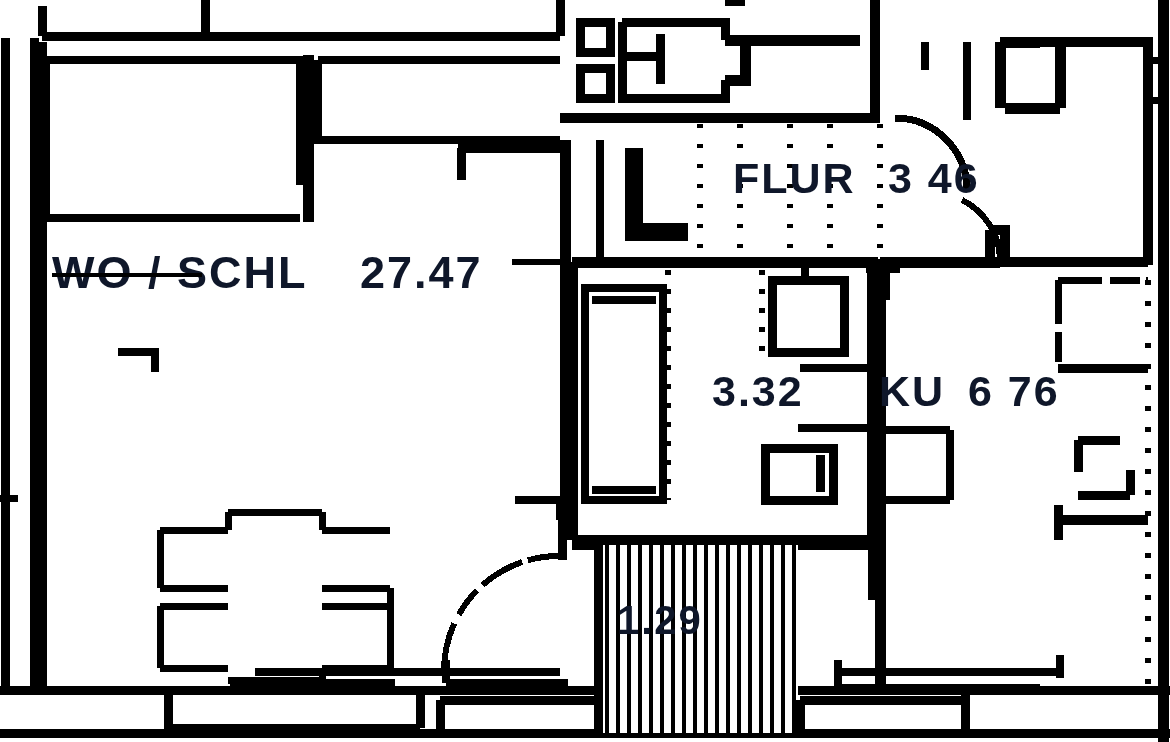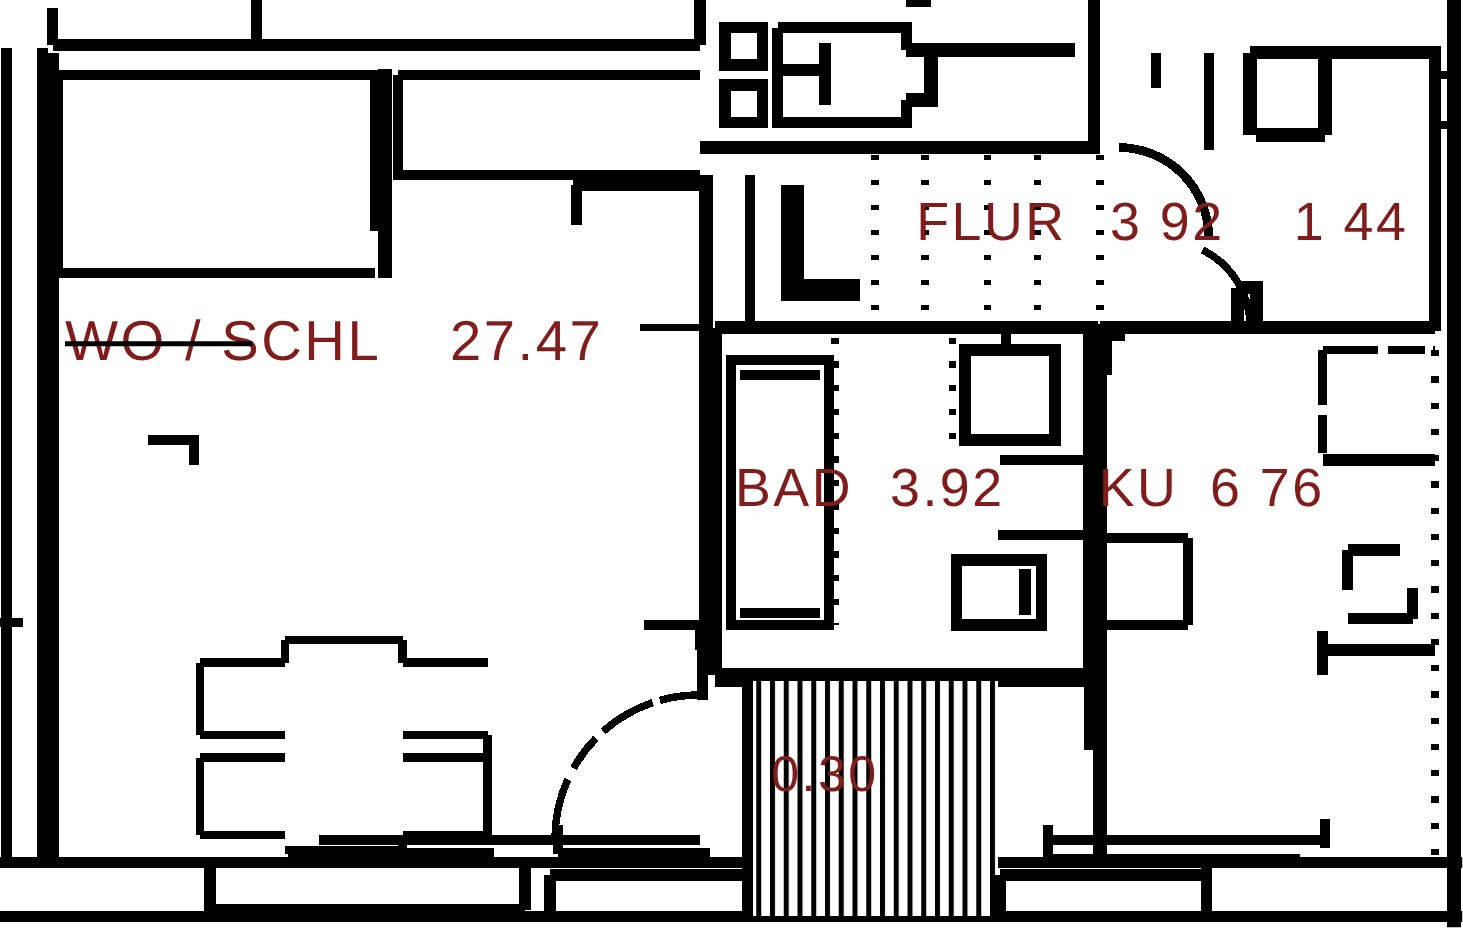--- a/index.html
+++ b/index.html
@@ -12,24 +12,24 @@
     position:relative;
     width:1170px;
     height:742px;
     background:#ffffff;
     overflow:hidden;
   }
   #plan svg{display:block;position:absolute;top:0;left:0;}
   .lbl{
     position:absolute;
     font-family:"Liberation Sans", sans-serif;
-    color:#7f1d1d;
+    color:#0f172a;
     white-space:pre;
     line-height:1;
-    font-weight:400;
+    font-weight:700;
     letter-spacing:1px;
   }
   .lbl.big{font-size:45px;letter-spacing:2px;}
   .lbl.mid{font-size:43px;letter-spacing:2px;}
   .lbl.sm{font-size:40px;letter-spacing:2px;}
   .strike{position:absolute;background:#000;height:4px;}
 </style>
 </head>
 <body>
 
@@ -241,25 +241,23 @@
       <path stroke-width="7" d="M 1148 100 L 1163 100"></path>
     </g>
   </svg>
 
   <div class="lbl big" style="left:52px;  top:250px;">WO / SCHL</div>
   <div class="strike" style="left:52px; top:273px; width:150px;"></div>
 
   <div class="lbl big" style="left:360px; top:250px;">27.47</div>
 
   <div class="lbl mid" style="left:733px; top:157px;">FLUR</div>
-  <div class="lbl mid" style="left:888px; top:157px;">3 92</div>
-
-  <div class="lbl mid" style="left:1035px; top:157px;">1 44</div>
-
-  <div class="lbl mid" style="left:588px; top:370px;">BAD</div>
-  <div class="lbl mid" style="left:712px; top:370px;">3.92</div>
+  <div class="lbl mid" style="left:888px; top:157px;">3 46</div>
+
+
+  <div class="lbl mid" style="left:712px; top:370px;">3.32</div>
 
   <div class="lbl mid" style="left:879px; top:370px;">KU</div>
   <div class="lbl mid" style="left:968px; top:370px;text-align:right;">6 76</div>
 
-  <div class="lbl sm" style="left:617px; top:600px;">0.30</div>
+  <div class="lbl sm" style="left:617px; top:600px;">1.29</div>
 
 </div>
 
 </body></html>

